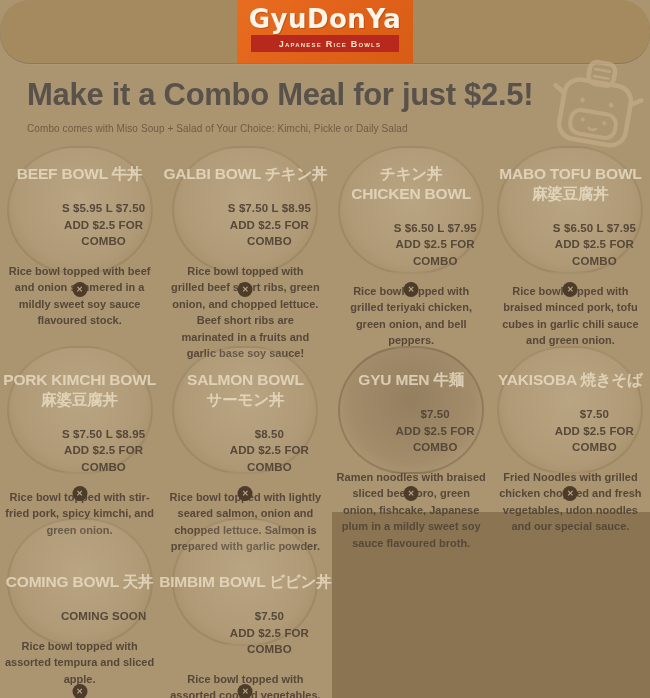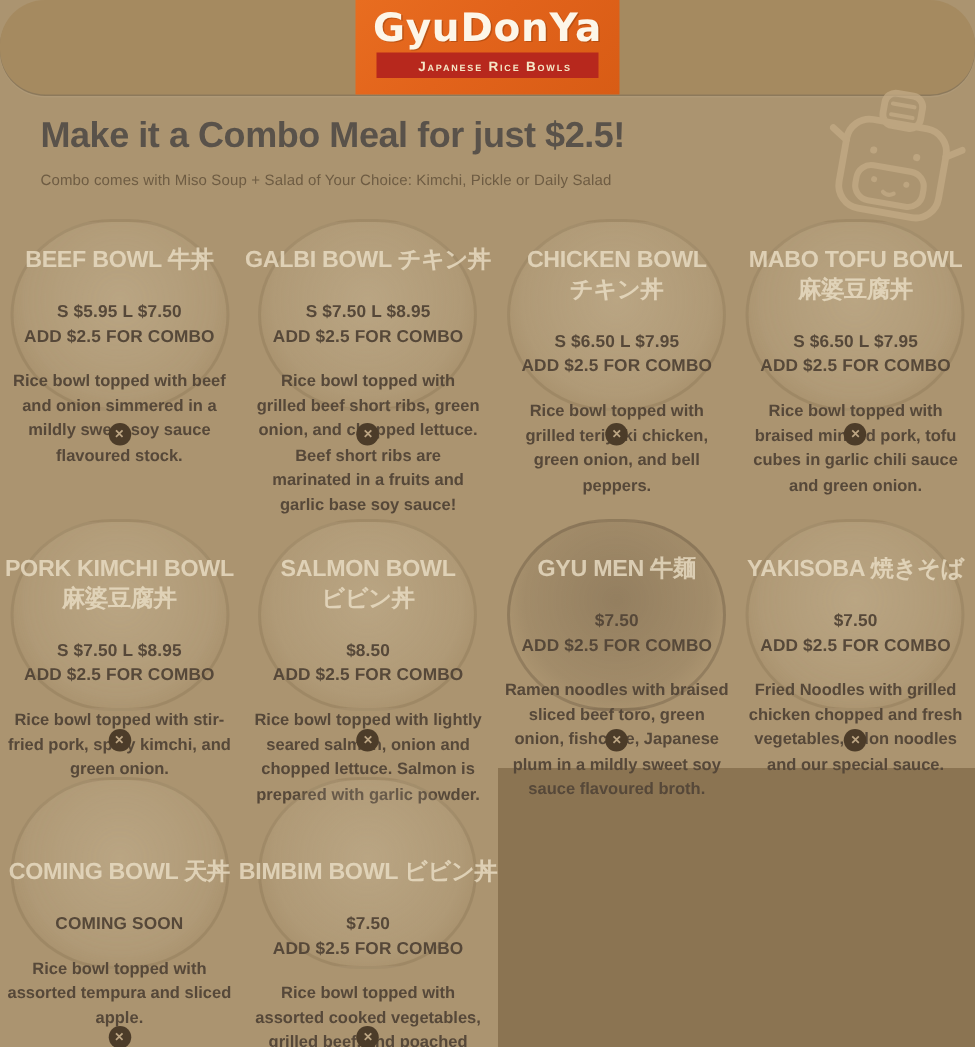--- a/index.html
+++ b/index.html
@@ -62,21 +62,21 @@
   }
 
   
   .promo{
     height:77px;
     padding:14px 0 0 27px;
     position:relative;
   }
   .promo-heading{
     color:var(--heading);
-    font-size:24px;
+    font-size:31px;
     font-weight:bold;
     letter-spacing:-0.3px;
   }
   .promo-sub{
     margin-top:10px;
     color:var(--subtext);
     font-size:10px;
     font-weight:normal;
     letter-spacing:0.1px;
   }
@@ -129,20 +129,21 @@
   }
   .item-title div{white-space:nowrap;}
   .item-price{
     position:relative;
     margin-top:16px;
     color:var(--ink);
     font-size:11.5px;
     font-weight:bold;
     line-height:1.45;
     letter-spacing:0.1px;
+    padding-left:48px;
   }
   .item-desc{
     position:relative;
     margin:13px auto 0;
     max-width:152px;
     color:var(--ink);
     font-size:11px;
     font-weight:bold;
     line-height:1.5;
   }
@@ -225,22 +226,22 @@
         <div>ADD $2.5 FOR COMBO</div>
       </div>
     <div class="item-desc">Rice bowl topped with grilled beef short ribs, green onion, and chopped lettuce. Beef short ribs are marinated in a fruits and garlic base soy sauce!</div>
     <button class="close-btn">
       <span>✕</span>
     </button>
   </div>
     <div class="cell row1">
     <div class="bowl-ghost"></div>
     <div class="item-title">
+        <div>チキン丼</div>
         <div>CHICKEN BOWL</div>
-        <div>チキン丼</div>
       </div>
     <div class="item-price">
         <div>S $6.50  L $7.95</div>
         <div>ADD $2.5 FOR COMBO</div>
       </div>
     <div class="item-desc">Rice bowl topped with grilled teriyaki chicken, green onion, and bell peppers.</div>
     <button class="close-btn">
       <span>✕</span>
     </button>
   </div>
@@ -271,21 +272,21 @@
       </div>
     <div class="item-desc">Rice bowl topped with stir-fried pork, spicy kimchi, and green onion.</div>
     <button class="close-btn">
       <span>✕</span>
     </button>
   </div>
     <div class="cell row2">
     <div class="bowl-ghost"></div>
     <div class="item-title">
         <div>SALMON BOWL</div>
-        <div>ビビン丼</div>
+        <div>サーモン丼</div>
       </div>
     <div class="item-price">
         <div>$8.50</div>
         <div>ADD $2.5 FOR COMBO</div>
       </div>
     <div class="item-desc">Rice bowl topped with lightly seared salmon, onion and chopped lettuce. Salmon is prepared with garlic powder.</div>
     <button class="close-btn">
       <span>✕</span>
     </button>
   </div>

